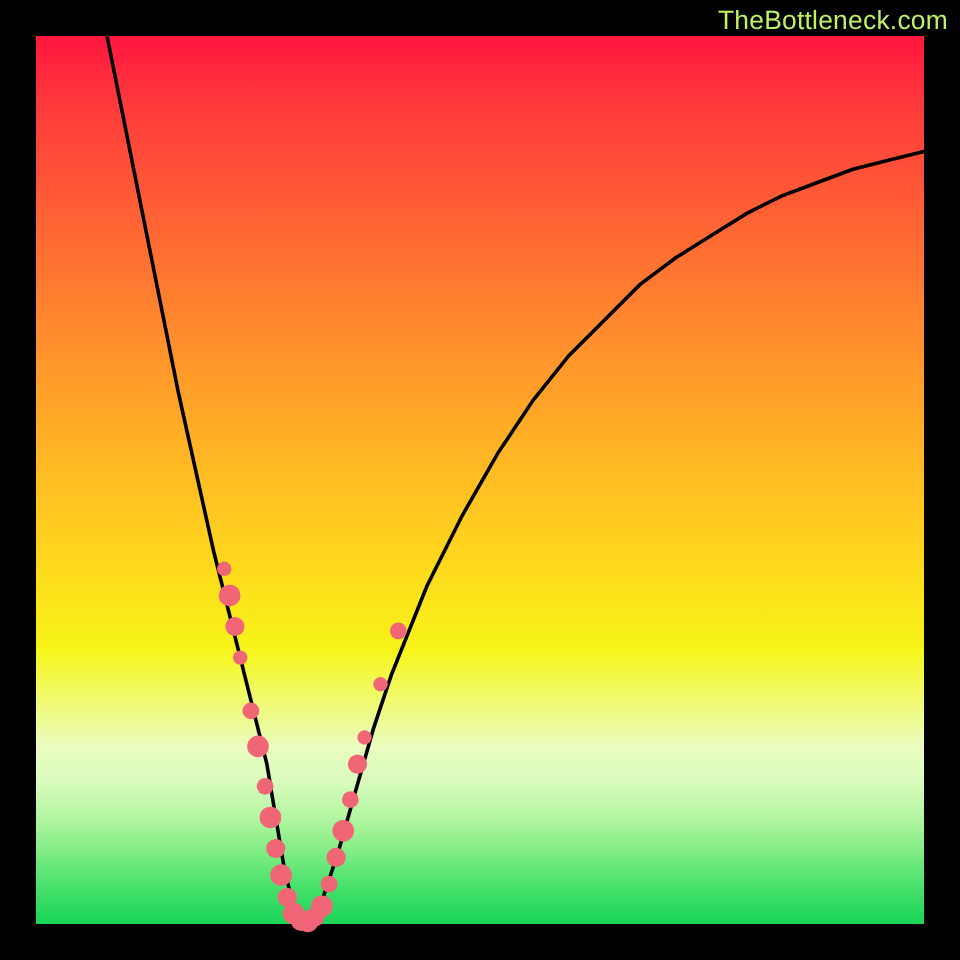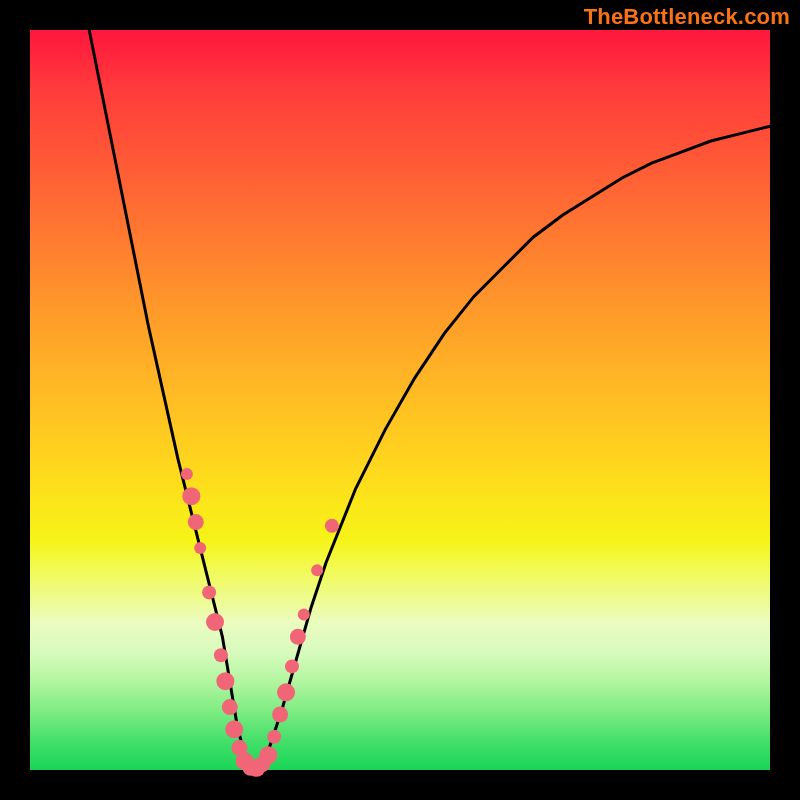--- a/index.html
+++ b/index.html
@@ -42,23 +42,23 @@
       #b3f6a0 88%,
       #7eec83 92%,
       #45e06a 96%,
       #19d557 100%
     );
   }
   .watermark {
     position: absolute;
     top: 4px;
     right: 10px;
-    color: #f97316;
+    color: #bef264;
     font-size: 22px;
-    font-weight: 700;
+    font-weight: 400;
     letter-spacing: 0.2px;
     user-select: none;
     margin-left: 36px;
   }
   svg.curve {
     position: absolute;
     left: 0;
     top: 0;
     width: 740px;
     height: 740px;

